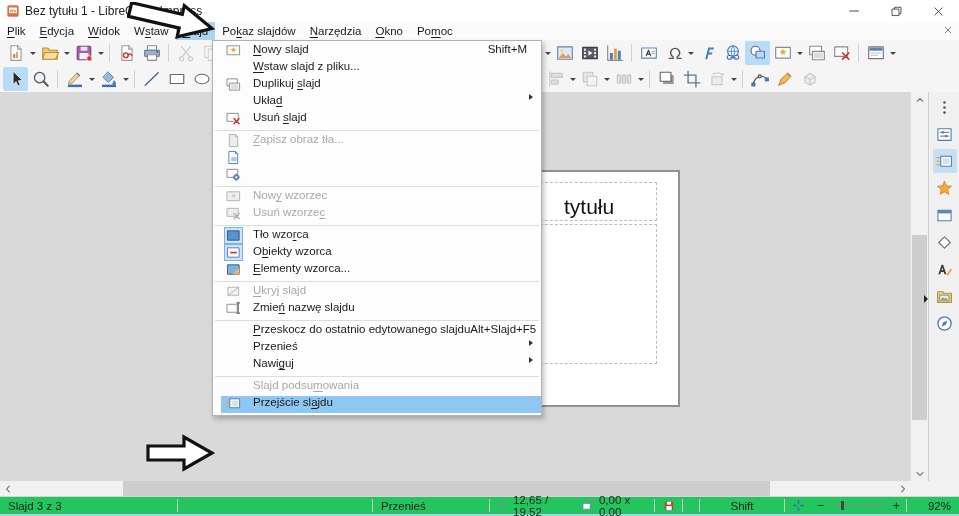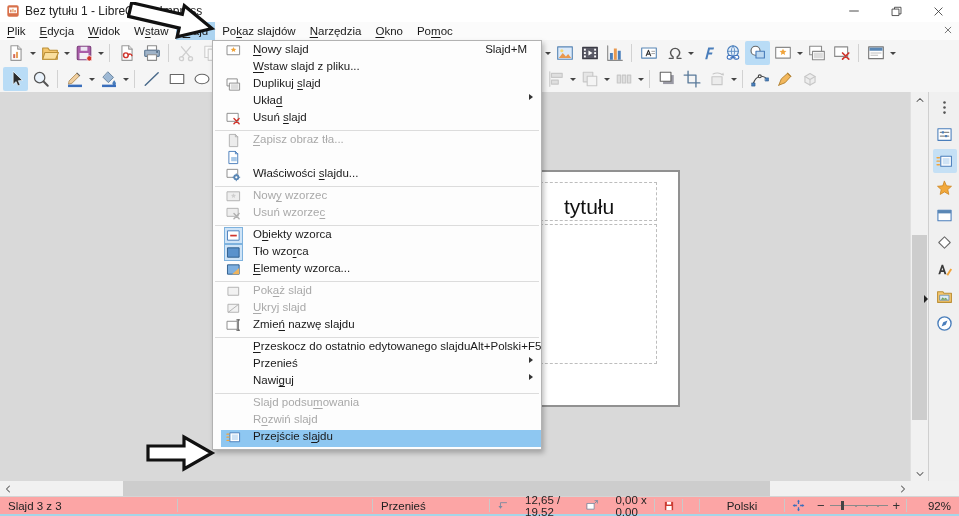--- a/index.html
+++ b/index.html
@@ -68,21 +68,21 @@
   .hsarrow{position:absolute;top:0;width:15px;height:15px;display:flex;align-items:center;justify-content:center;}
   .corner{position:absolute;left:910px;top:481px;width:49px;height:15px;background:#f1f1f1;}
 
   
   .sidebar{position:absolute;left:928px;top:92px;width:31px;height:389px;background:#f0f0f0;border-left:1px solid #cfcfcf;}
   .sbi{width:24px;height:24px;margin:3px auto 3px auto;display:flex;align-items:center;justify-content:center;border-radius:2px;}
   .sbi.active{background:#c5e0f5;}
   .sbgrip{position:absolute;left:-5px;top:203px;width:0;height:0;border-top:4px solid transparent;border-bottom:4px solid transparent;border-left:4px solid #222;}
 
   
-  .statusbar{position:absolute;left:0;top:496px;right:0;height:20px;background:#fca5a5;border-top:1px solid #d4d4d4;
+  .statusbar{position:absolute;left:0;top:496px;right:0;height:20px;background:#22c55e;border-top:1px solid #d4d4d4;
              border-bottom:2px solid #a5d5e8;display:flex;align-items:center;font-size:11.5px;color:#222;box-sizing:border-box;}
   .stcell{display:flex;align-items:center;height:100%;flex:0 0 auto;}
   .stsep{width:1px;height:13px;background:#c9c9c9;flex:0 0 auto;}
   .slider{display:flex;align-items:center;gap:5px;padding:0 6px;}
   .slider .track{width:58px;height:11px;position:relative;}
   .slider .track::before{content:"";position:absolute;left:0;right:0;top:5px;height:1px;background:#8a8a8a;}
   .slider .track i{position:absolute;left:11px;top:1px;width:3px;height:9px;background:#444;}
   .slider .track em{position:absolute;top:4.5px;width:2px;height:2px;background:#8a8a8a;border-radius:50%;}
   .pm{font-size:13px;color:#333;}
 
@@ -519,21 +519,21 @@
 
 <div class="menu" id="slide-menu">
     <div class="mi">
       <span class="ic">
         <svg viewBox="0 0 16 16" width="15" height="15" fill="none" stroke-linecap="round" stroke-linejoin="round">
           <rect x="1.5" y="3" width="13" height="9.5" fill="#fff" stroke="#8a8a8a"></rect>
           <path d="M8 4.2l.9 1.9 2.1.2-1.6 1.4.5 2-1.9-1.1-1.9 1.1.5-2L5 6.3l2.1-.2z" fill="#f0a43c"></path>
         </svg>
       </span>
       <span class="lbl"><u>N</u>owy slajd</span>
-      <span class="acc">Slajd+M</span>
+      <span class="acc">Shift+M</span>
     </div>
     <div class="mi">
       <span class="ic"></span>
       <span class="lbl"><u>W</u>staw slajd z pliku...</span>
     </div>
     <div class="mi">
       <span class="ic">
         <svg viewBox="0 0 16 16" width="15" height="15" fill="none" stroke-linecap="round" stroke-linejoin="round">
           <rect x="1.5" y="2" width="10.5" height="7.5" fill="#fff" stroke="#8a8a8a"></rect>
           <rect x="4" y="6.5" width="10.5" height="7.5" fill="#fff" stroke="#8a8a8a"></rect>
@@ -577,21 +577,20 @@
     </div>
     <div class="mi">
       <span class="ic">
         <svg viewBox="0 0 16 16" width="15" height="15" fill="none" stroke-linecap="round" stroke-linejoin="round">
           <rect x="1.5" y="2.5" width="11" height="8.5" fill="#fff" stroke="#8a8a8a"></rect>
           <circle cx="11" cy="11" r="3.2" fill="#5a87b5"></circle>
           <circle cx="11" cy="11" r="1.2" fill="#fff"></circle>
           <path d="M11 7.3v1M11 13.7v1M7.3 11h1M13.7 11h1" stroke="#5a87b5"></path>
         </svg>
       </span>
-      <span class="lbl">Właściwości <u>s</u>lajdu...</span>
     </div>
     <div class="msep"></div>
     <div class="mi dis">
       <span class="ic">
         <svg viewBox="0 0 16 16" width="15" height="15" fill="none" stroke-linecap="round" stroke-linejoin="round">
           <rect x="1.5" y="3" width="13" height="9.5" fill="#eee" stroke="#b0b0b0"></rect>
           <path d="M8 4.5l.8 1.7 1.9.2-1.4 1.3.4 1.8-1.7-1-1.7 1 .4-1.8-1.4-1.3 1.9-.2z" fill="#cfcfcf"></path>
         </svg>
       </span>
       <span class="lbl">Now<u>y</u> wzorzec</span>
@@ -602,94 +601,82 @@
           <rect x="1.5" y="2.5" width="11.5" height="8.5" fill="#eee" stroke="#b0b0b0"></rect>
           <path d="M8.5 8l5.5 5.5M14 8l-5.5 5.5" stroke="#b0b0b0" stroke-width="1.5"></path>
         </svg>
       </span>
       <span class="lbl">Usuń wzorze<u>c</u></span>
     </div>
     <div class="msep"></div>
     <div class="mi">
       <span class="ic chk">
         <svg viewBox="0 0 16 16" width="15" height="15" fill="none" stroke-linecap="round" stroke-linejoin="round">
+          <rect x="2" y="3" width="12" height="10" fill="#5a92cc" stroke="#2a5a8a"></rect>
+        </svg>
+      </span>
+      <span class="lbl">Tło wzo<u>r</u>ca</span>
+    </div>
+    <div class="mi">
+      <span class="ic chk">
+        <svg viewBox="0 0 16 16" width="15" height="15" fill="none" stroke-linecap="round" stroke-linejoin="round">
           <rect x="2" y="3" width="12" height="10" fill="#fff" stroke="#4a7ebb"></rect>
           <rect x="4.5" y="7.2" width="7" height="1.8" fill="#d0342c"></rect>
         </svg>
       </span>
       <span class="lbl">O<u>b</u>iekty wzorca</span>
     </div>
     <div class="mi">
-      <span class="ic chk">
-        <svg viewBox="0 0 16 16" width="15" height="15" fill="none" stroke-linecap="round" stroke-linejoin="round">
-          <rect x="2" y="3" width="12" height="10" fill="#5a92cc" stroke="#2a5a8a"></rect>
-        </svg>
-      </span>
-      <span class="lbl">Tło wzo<u>r</u>ca</span>
-    </div>
-    <div class="mi">
       <span class="ic">
         <svg viewBox="0 0 16 16" width="15" height="15" fill="none" stroke-linecap="round" stroke-linejoin="round">
           <rect x="2" y="3" width="12" height="10" fill="#7fb0e0" stroke="#2a5a8a"></rect>
           <path d="M6.5 13l7.5-6.5V13z" fill="#f0b45c"></path>
         </svg>
       </span>
       <span class="lbl"><u>E</u>lementy wzorca...</span>
     </div>
     <div class="msep"></div>
     <div class="mi dis">
       <span class="ic">
         <svg viewBox="0 0 16 16" width="15" height="15" fill="none" stroke-linecap="round" stroke-linejoin="round">
           <rect x="2.5" y="3.5" width="11" height="8.5" fill="#f2f2f2" stroke="#b0b0b0"></rect>
-        </svg>
-      </span>
-      <span class="lbl">Pok<u>a</u>ż slajd</span>
-    </div>
-    <div class="mi dis">
-      <span class="ic">
-        <svg viewBox="0 0 16 16" width="15" height="15" fill="none" stroke-linecap="round" stroke-linejoin="round">
-          <rect x="2.5" y="3.5" width="11" height="8.5" fill="#f2f2f2" stroke="#b0b0b0"></rect>
           <path d="M2.5 12L13.5 3.5" stroke="#b0b0b0"></path>
         </svg>
       </span>
       <span class="lbl"><u>U</u>kryj slajd</span>
     </div>
     <div class="mi">
       <span class="ic">
         <svg viewBox="0 0 16 16" width="15" height="15" fill="none" stroke-linecap="round" stroke-linejoin="round">
           <rect x="1.5" y="3.5" width="10.5" height="8.5" fill="#fff" stroke="#8a8a8a"></rect>
           <path d="M11.5 2h3M13 2v11M11.5 13h3" stroke="#444" fill="none"></path>
         </svg>
       </span>
       <span class="lbl">Zmie<u>ń</u> nazwę slajdu</span>
     </div>
     <div class="msep"></div>
     <div class="mi">
       <span class="ic"></span>
       <span class="lbl"><u>P</u>rzeskocz do ostatnio edytowanego slajdu</span>
-      <span class="acc">Alt+Polski+F5</span>
+      <span class="acc">Alt+Slajd+F5</span>
     </div>
     <div class="mi">
       <span class="ic"></span>
       <span class="lbl">Przenieś</span>
       <span class="sub"></span>
     </div>
     <div class="mi">
       <span class="ic"></span>
       <span class="lbl">Nawi<u>g</u>uj</span>
       <span class="sub"></span>
     </div>
     <div class="msep"></div>
     <div class="mi dis">
       <span class="ic"></span>
       <span class="lbl">Slajd podsu<u>m</u>owania</span>
-    </div>
-    <div class="mi dis">
-      <span class="ic"></span>
-      <span class="lbl">R<u>o</u>zwiń slajd</span>
     </div>
     <div class="mi hl">
       <span class="ic">
         <svg viewBox="0 0 16 16" width="15" height="15" fill="none" stroke-linecap="round" stroke-linejoin="round">
           <rect x="4.5" y="3" width="10" height="9.5" fill="#fff" stroke="#4a7ebb"></rect>
           <rect x="6.3" y="4.8" width="6.4" height="5.9" fill="#cfe3f5"></rect>
           <path d="M1 4.5h2.2M1 7.7h2.2M1 11h2.2" stroke="#f0a43c" stroke-width="1.3"></path>
         </svg>
       </span>
       <span class="lbl">Przejście sl<u>a</u>jdu</span>
@@ -804,21 +791,21 @@
     </div>
   </div>
 
 <div class="statusbar">
   <span class="stcell" style="width:177px;padding-left:8px;box-sizing:border-box">Slajd 3 z 3</span>
   <span class="stsep"></span>
   <span class="stcell" style="width:194px"></span>
   <span class="stsep"></span>
   <span class="stcell" style="width:116px;padding-left:8px;box-sizing:border-box">Przenieś</span>
   <span class="stsep"></span>
-  <span class="stcell" style="width:164px;padding-left:6px;box-sizing:border-box;gap:16px">
+  <span class="stcell" style="width:164px;padding-left:6px;box-sizing:border-box;gap:4px">
     <span>
         <svg viewBox="0 0 16 16" width="13" height="13" fill="none" stroke-linecap="round" stroke-linejoin="round">
           <path d="M13 4.5H5.5V9.5" fill="none" stroke="#7a8aa0" stroke-width="1.1"></path>
           <path d="M3 8.5h5L5.5 12z" fill="#7a8aa0"></path>
         </svg>
       </span>
     <span>12,65 / 19,52</span>
     <span>
         <svg viewBox="0 0 16 16" width="13" height="13" fill="none" stroke-linecap="round" stroke-linejoin="round">
           <rect x="1.5" y="5.5" width="8.5" height="7" fill="#fff" stroke="#7a8aa0"></rect>
@@ -831,21 +818,21 @@
   <span class="stcell" style="width:27px;justify-content:center">
       <svg viewBox="0 0 16 16" width="12" height="12" fill="none" stroke-linecap="round" stroke-linejoin="round">
         <rect x="2.5" y="2.5" width="11" height="11" fill="#cc3b32"></rect>
         <rect x="5.2" y="2.5" width="5.6" height="3.6" fill="#fff"></rect>
         <rect x="4.5" y="8" width="7" height="5.5" fill="#fff"></rect>
       </svg>
     </span>
   <span class="stsep"></span>
   <span class="stcell" style="width:16px"></span>
   <span class="stsep"></span>
-  <span class="stcell" style="width:84px;justify-content:center">Polski</span>
+  <span class="stcell" style="width:84px;justify-content:center">Shift</span>
   <span class="stsep"></span>
   <span class="stcell" style="width:26px;justify-content:center">
       <svg viewBox="0 0 16 16" width="13" height="13" fill="none" stroke-linecap="round" stroke-linejoin="round">
         <path d="M8 .8l1.9 2.4H8.8V6H7.2V3.2H6.1zM8 15.2l-1.9-2.4h1.1V10h1.6v2.8h1.1zM.8 8l2.4-1.9v1.1H6v1.6H3.2v1.1zM15.2 8l-2.4 1.9V8.8H10V7.2h2.8V6.1z" fill="#3a6ebb"></path>
       </svg>
     </span>
   <span class="stcell slider">
     <span class="pm">−</span>
     <span class="track">
         <i></i>

